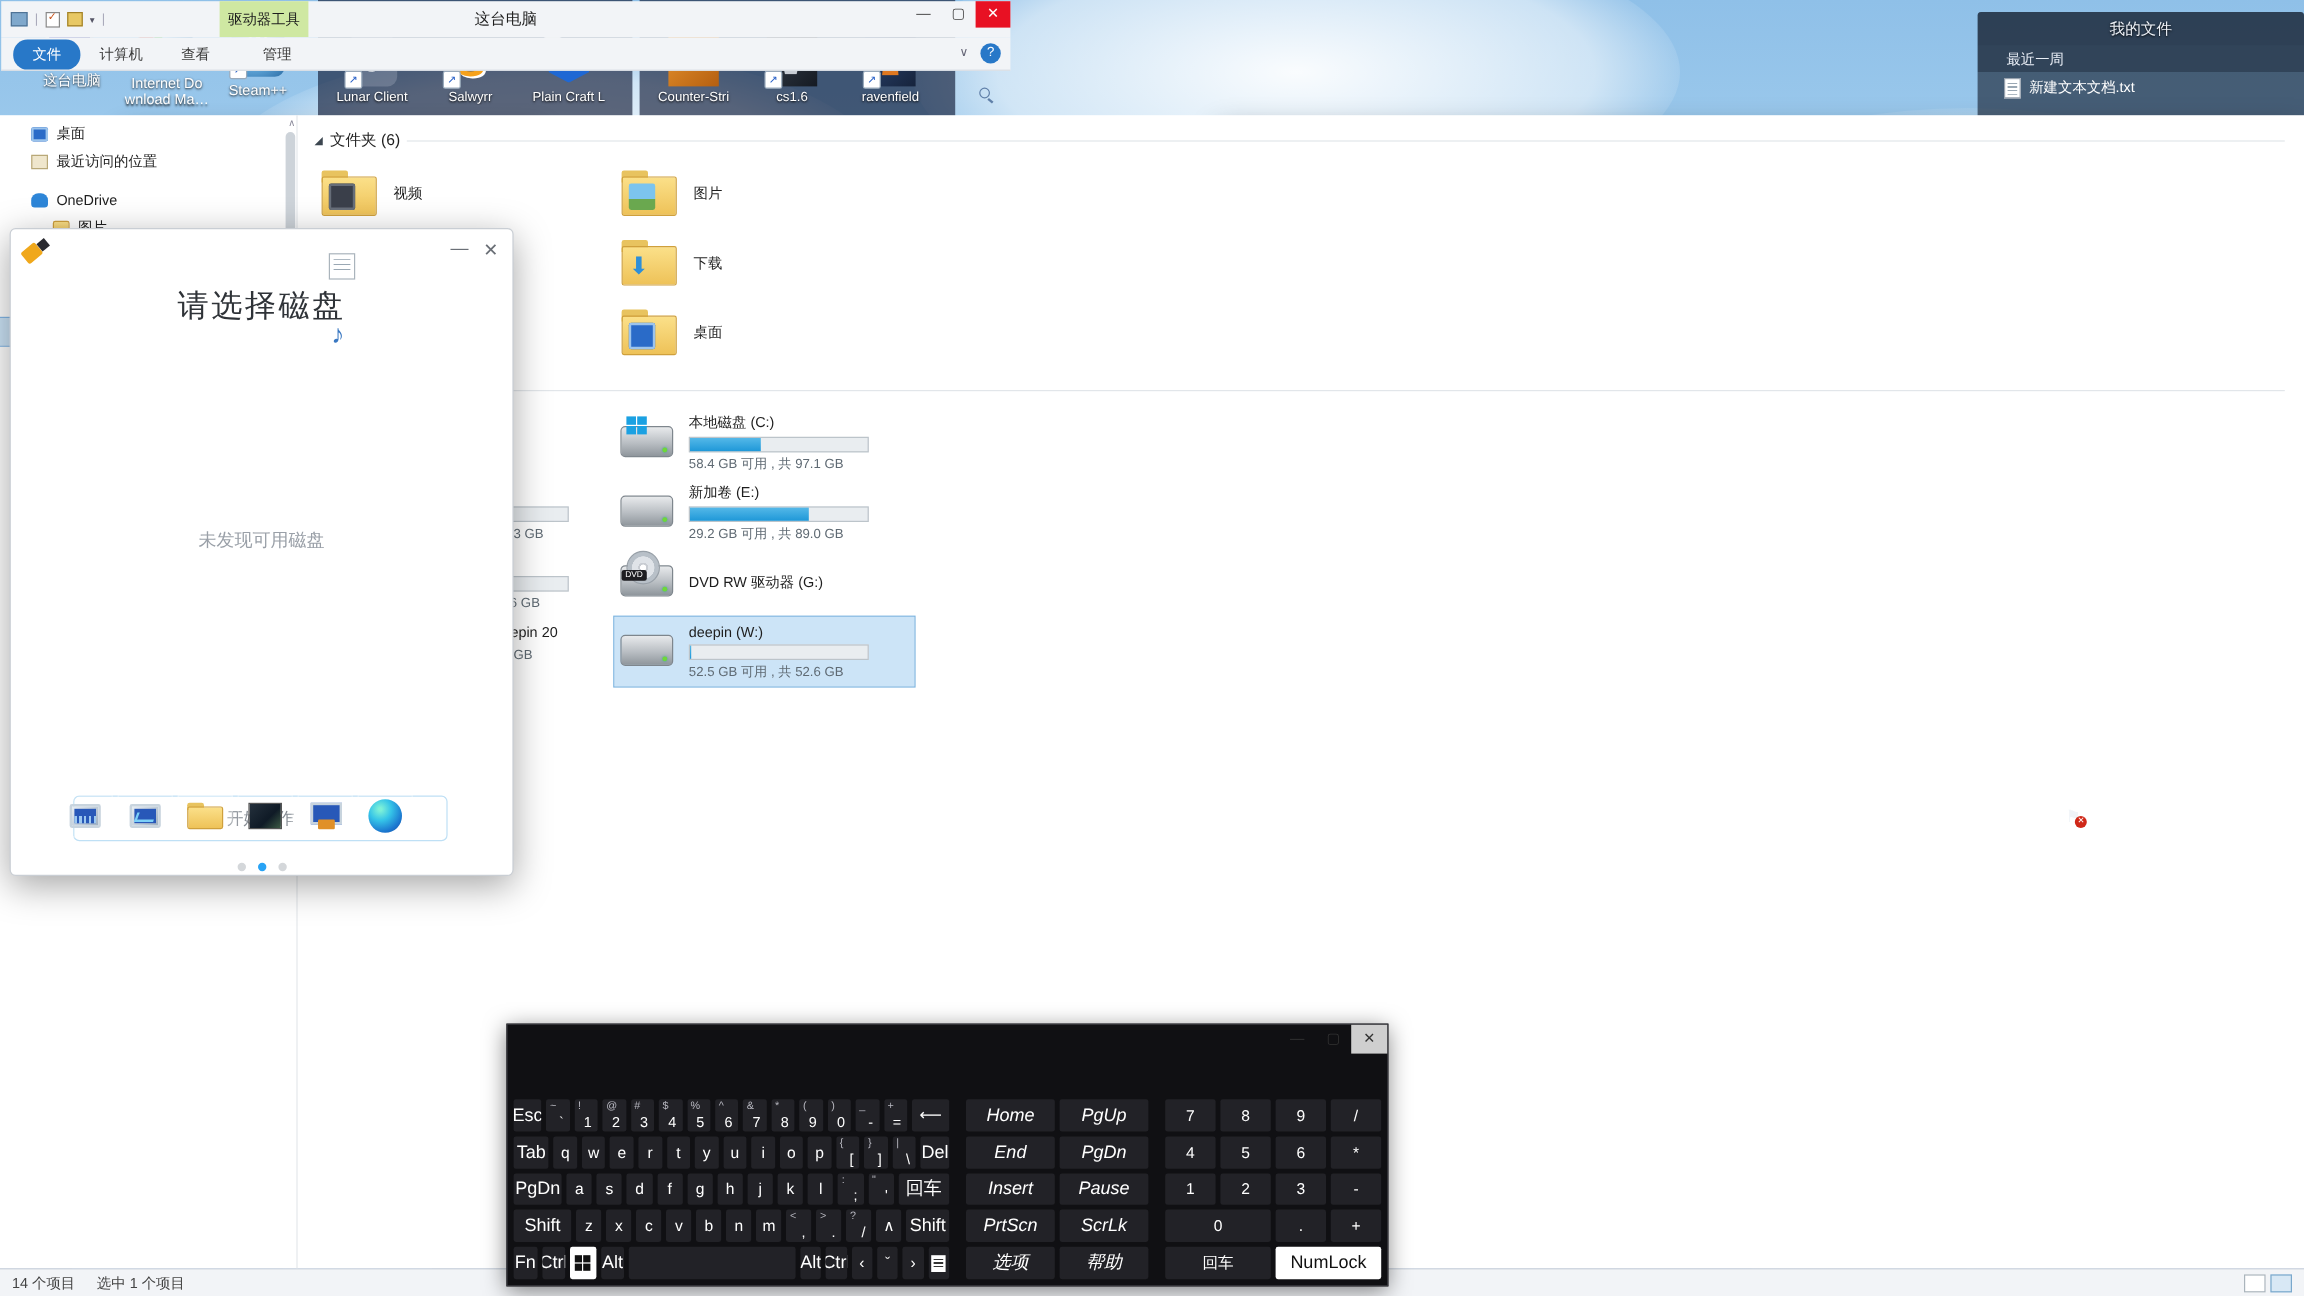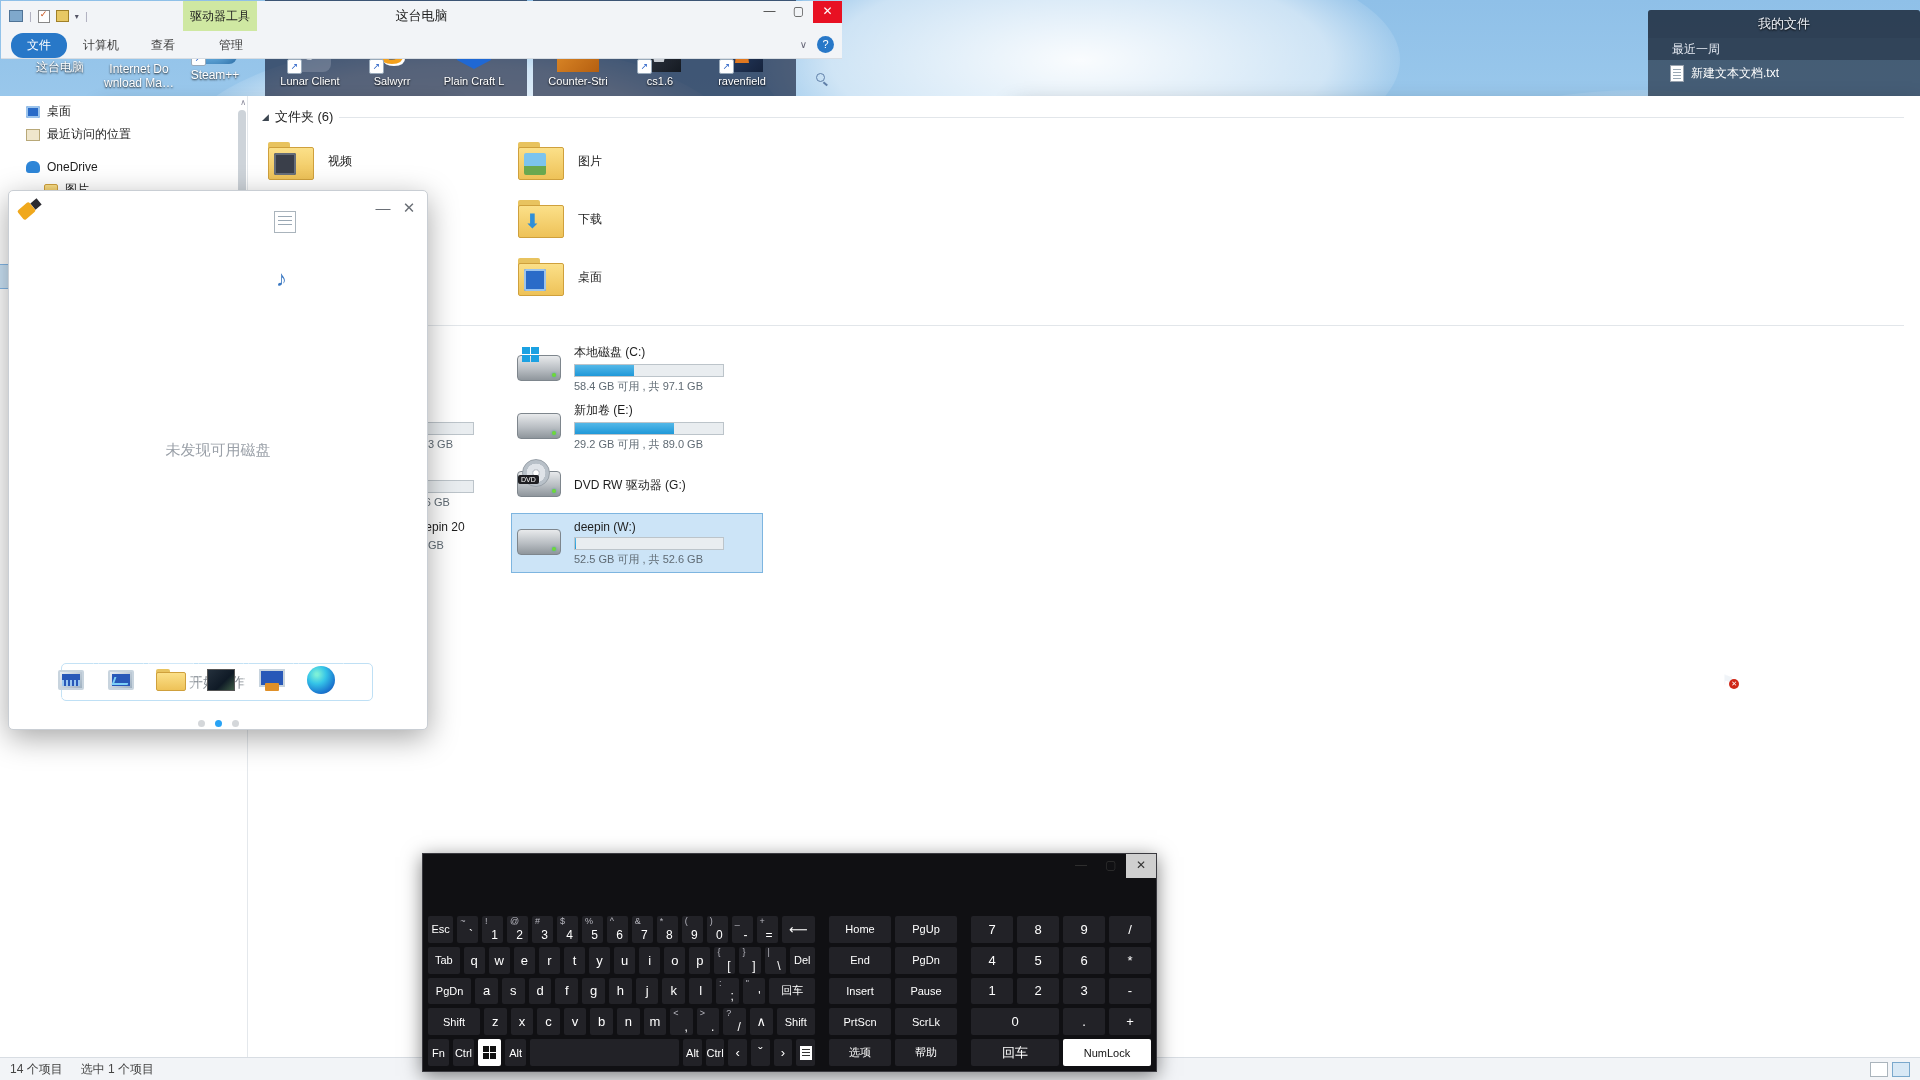--- a/index.html
+++ b/index.html
@@ -235,27 +235,27 @@
 #osk .ktitle .kt { position:absolute; left:0; right:0; text-align:center; font-size:14px; color:#333; }
 .kico { width:22px; height:14px; margin-left:8px; background:#2878c8; border-radius:2px; position:relative; }
 .kico::before { content:""; position:absolute; inset:2px; background:repeating-linear-gradient(90deg,#fff 0 2px,transparent 2px 4px); opacity:.8; }
 #osk .kbtns { position:absolute; right:0; top:0; display:flex; }
 #osk .kbtns span { width:30px; height:24px; text-align:center; line-height:22px; font-size:12px; color:#333; }
 #osk .kbtns .kx { background:#cfcfcf; }
 #osk .keys { position:absolute; left:5px; right:5px; top:62px; bottom:5px; display:flex; flex-direction:column; gap:4px; }
 .krow { flex:1; display:flex; gap:4px; }
 .krow .kleft { flex:1; display:flex; gap:4px; }
 .key { background:#222227; border-radius:2px; color:#fff; font-size:13px; display:flex; align-items:center; justify-content:center; position:relative; overflow:hidden; }
-.key.small { font-size:11px; }
+.key.small { font-size:15px; }
 .key .tp { position:absolute; left:3px; top:0px; font-size:9px; color:#b8b8c0; }
 .key .mn { position:absolute; right:5px; bottom:1px; font-size:12px; }
 .key.white { background:#fff; color:#111; }
 .key .wlogo { width:14px; height:14px; display:grid; grid-template-columns:6px 6px; grid-template-rows:6px 6px; gap:1px; }
 .key .wlogo i { background:#111; }
-.knav { width:62px; flex:none; } .knum { width:42px; flex:none; } .knum2 { width:88px; flex:none; }
+.knav { width:74px; flex:none;font-style:italic; } .knum { width:42px; flex:none; } .knum2 { width:88px; flex:none; }
 .kgap { width:6px; flex:none; }
 .key.docic::before { content:""; width:12px; height:14px; background:#fff; }
 .key.docic::after { content:""; position:absolute; width:8px; height:8px; background:repeating-linear-gradient(180deg,#333 0 1px,transparent 1px 3px); }
 
 
 #taskbar { left:0; top:1038px; width:1920px; height:42px; background:rgba(18,42,84,.82); display:flex; align-items:center; z-index:60; }
 .startbtn { width:46px; height:42px; display:flex; align-items:center; justify-content:center; }
 .slogo { width:26px; height:24px; display:grid; grid-template-columns:12px 12px; grid-template-rows:10px 10px; gap:2px; transform:skewY(-7deg); }
 .slogo i { background:#fff; }
 .tbapp { width:46px; height:36px; margin:0 2px; border:1px solid rgba(255,255,255,.4); background:rgba(255,255,255,.08); display:flex; align-items:center; justify-content:center; position:relative; }
@@ -901,20 +901,21 @@
         <i></i>
         <i class="on"></i>
       </span>
     </div>
   </div>
 
   <div id="dialog" class="win">
     <span class="usb"></span>
     <span class="dmin">—</span>
     <span class="dclose">✕</span>
+    <h1>请选择磁盘</h1>
     <div class="empty">未发现可用磁盘</div>
     <div class="makebtn">开始制作</div>
     <div class="dots"><i></i><i class="on"></i><i></i></div>
   </div>
 
   <div id="osk" class="abs">
     <div class="kbtns">
       <span>—</span>
       <span>▢</span>
       <span class="kx">✕</span>

